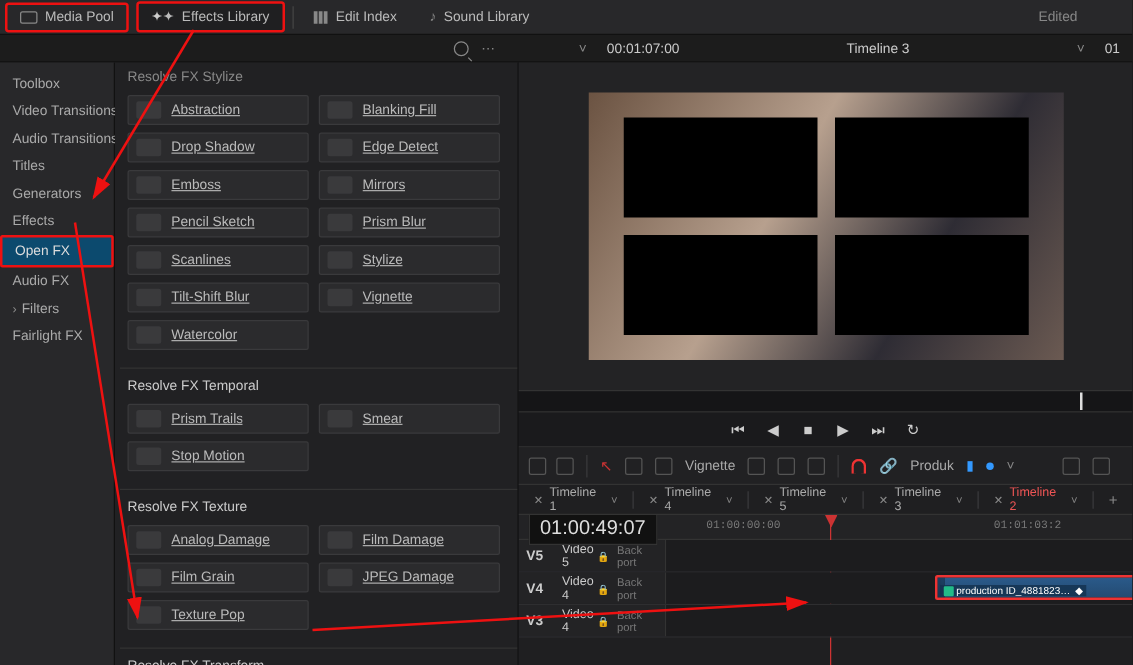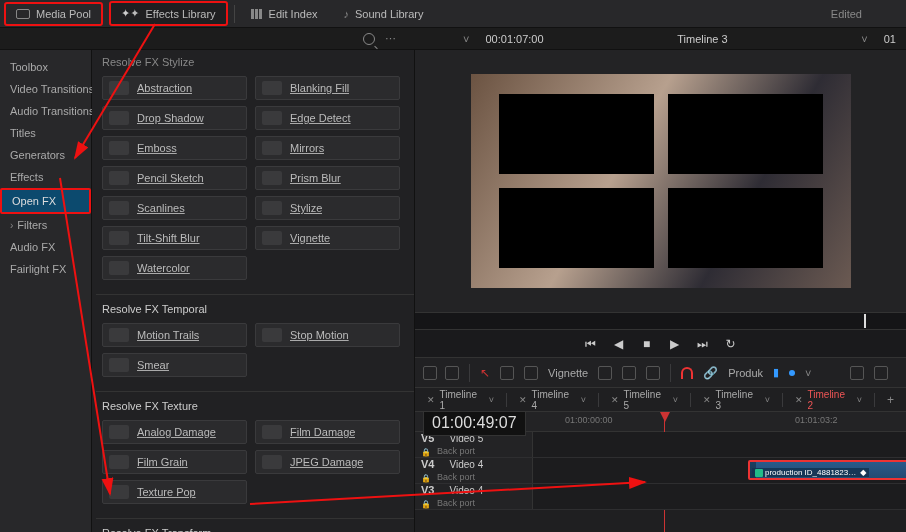--- a/index.html
+++ b/index.html
@@ -67,27 +67,27 @@
 
   .tabsrow { height:24px; background:#1f1f21; border-bottom:1px solid #333; display:flex; align-items:center; padding:0 6px; gap:4px; color:#aaa; font-size:10px;}
   .tabsrow .tab { display:flex; align-items:center; gap:5px; padding:3px 6px; border-radius:3px;}
   .tabsrow .tab .x { color:#888; font-size:9px;}
   .tabsrow .tab.active { color:#e55;}
   .tabsrow .plus { color:#888; padding:0 6px; font-size:12px;}
   .tabsrow .sep { width:1px; height:14px; background:#3a3a3c; margin:0 2px;}
 
   .timeline { flex:1; background:#1f1f21; position:relative; overflow:hidden;}
   .ruler { height:20px; background:#232325; border-bottom:1px solid #333; position:relative; color:#777; font-size:9px;}
-  .ruler .tick { position:absolute; top:3px;}
+  .ruler .tick { position:absolute; top:3px;font-family:Liberation Mono, monospace;}
   .ruler .ph { position:absolute; left:245px; top:0; width:10px; height:10px; background:#c33; clip-path:polygon(0 0,100% 0,50% 100%);}
   .ruler .ph-line { position:absolute; left:249px; top:0; width:1px; height:150px; background:#c33;}
   .tcbox { position:absolute; left:8px; top:-2px; background:#111; border:1px solid #333; padding:3px 8px; color:#ddd; font-size:16px; z-index:2;}
   .tracks { position:relative;}
   .track { height:26px; border-bottom:1px solid #2e2e30; display:flex;}
-  .trackhead { width:118px; background:#232325; border-right:1px solid #333; display:flex; flex-direction:column; justify-content:center; padding:0 6px; gap:1px;}
+  .trackhead { width:118px; background:#232325; border-right:1px solid #333; display:flex; flex-direction:row; justify-content:center; padding:0 6px; gap:1px;}
   .trackhead .nm { color:#ccc; font-size:10px;}
   .trackhead .sub { color:#777; font-size:9px;}
   .trackhead .row { display:flex; align-items:center; gap:6px;}
   .trackhead .lock::before { content:"🔒"; font-size:8px;}
   .trackbody { flex:1; position:relative; background:#1c1c1e;}
   .clip { position:absolute; top:2px; height:20px; border-radius:2px; overflow:hidden; display:flex; align-items:center; font-size:9px; color:#fff;}
   .clip.v { left:215px; width:170px; background:linear-gradient(#2a5a8a,#244b72); border:2px solid #e33;}
   .clip.v .thumbs { display:flex; height:100%;}
   .clip.v .thumbs span{ flex:1; background:radial-gradient(circle at 50% 40%, #caa690 30%, #6d4f3e 70%); border-right:1px solid rgba(0,0,0,.3);}
   .clip.v .lbl { position:absolute; left:2px; bottom:1px; background:rgba(20,50,80,.85); padding:0 3px; font-size:8px; display:flex; align-items:center; gap:2px;}
@@ -143,22 +143,22 @@
 <div class="main">
 
   <div class="sidebar">
     <div class="item">Toolbox</div>
     <div class="item">Video Transitions</div>
     <div class="item">Audio Transitions</div>
     <div class="item">Titles</div>
     <div class="item">Generators</div>
     <div class="item">Effects</div>
     <div class="item selected red-box">Open FX</div>
+    <div class="item">Audio FX</div>
     <div class="item caret">Filters</div>
-    <div class="item">Audio FX</div>
     <div class="item">Fairlight FX</div>
   </div>
 
   <div class="fxcol">
     <div class="fxcat" style="color:#888;">Resolve FX Stylize</div>
     <div class="fxgrid">
       <div class="fxitem">
           <span class="thumb"></span>
           <span class="lbl">Abstraction</span>
         </div>
@@ -209,29 +209,29 @@
       <div class="fxitem">
           <span class="thumb"></span>
           <span class="lbl">Watercolor</span>
         </div>
     </div>
 
     <div class="fxcat">Resolve FX Temporal</div>
     <div class="fxgrid">
       <div class="fxitem">
           <span class="thumb"></span>
-          <span class="lbl">Motion Trails</span>
+          <span class="lbl">Prism Trails</span>
+        </div>
+      <div class="fxitem">
+          <span class="thumb"></span>
+          <span class="lbl">Smear</span>
         </div>
       <div class="fxitem">
           <span class="thumb"></span>
           <span class="lbl">Stop Motion</span>
-        </div>
-      <div class="fxitem">
-          <span class="thumb"></span>
-          <span class="lbl">Smear</span>
         </div>
     </div>
 
     <div class="fxcat">Resolve FX Texture</div>
     <div class="fxgrid">
       <div class="fxitem">
           <span class="thumb"></span>
           <span class="lbl">Analog Damage</span>
         </div>
       <div class="fxitem">

